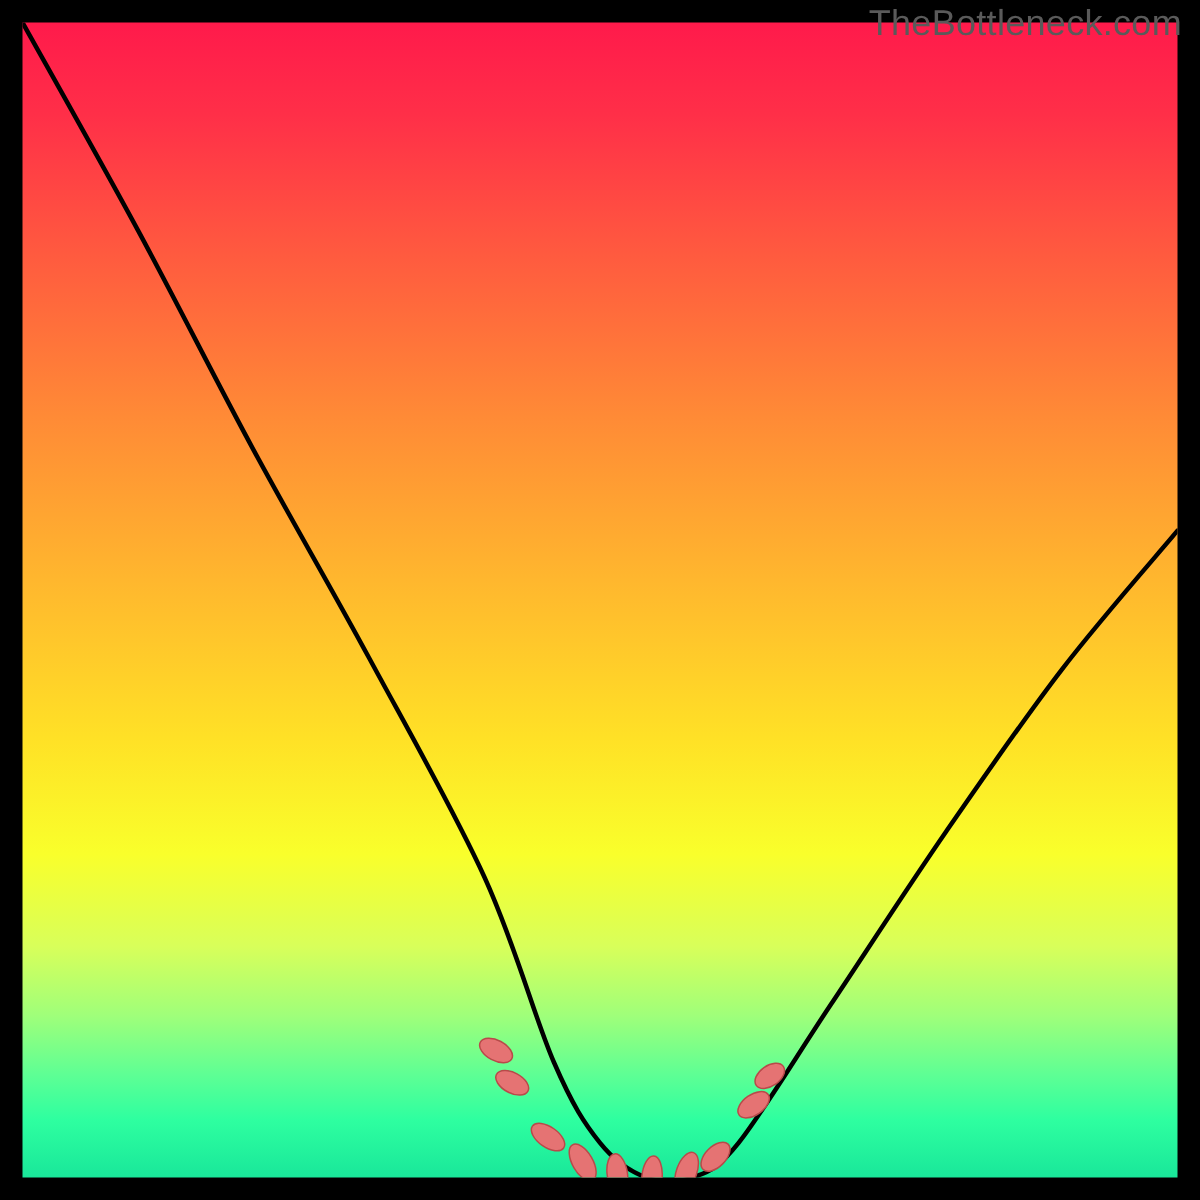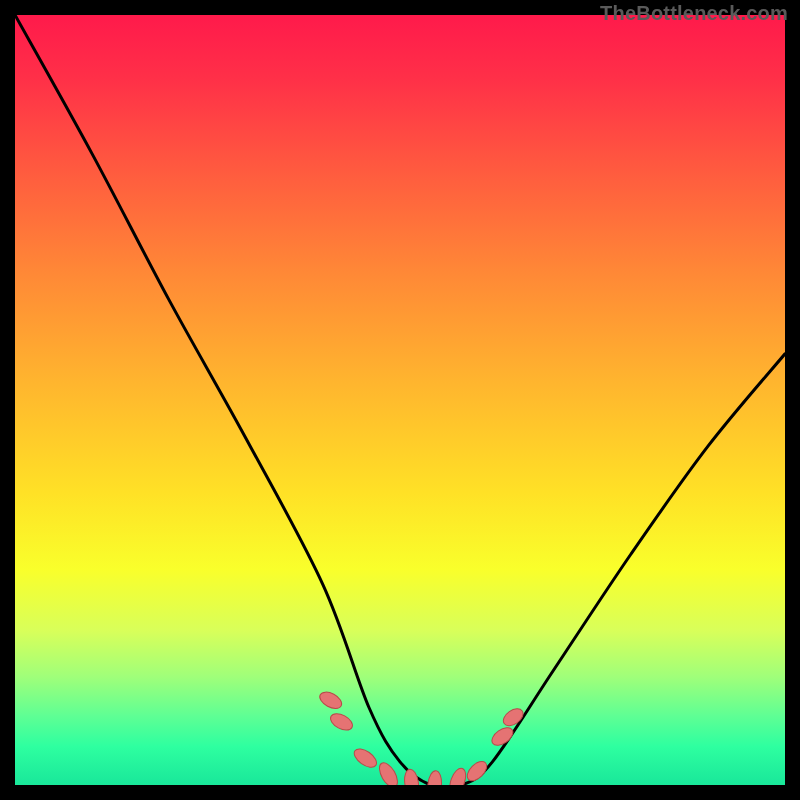--- a/index.html
+++ b/index.html
@@ -37,22 +37,22 @@
       #9fff7a 86%,
       #5fff94 91%,
       #2effa0 95%,
       #19e79a 100%);
   }
   .attrib {
     position: absolute;
     top: 2px;
     right: 12px;
     color: #5a5a5a;
-    font-size: 20px;
-    font-weight: 700;
+    font-size: 24px;
+    font-weight: 400;
     letter-spacing: 0.2px;
   }
   svg.curve {
     position: absolute;
     top: 0;
     left: 0;
   }
 </style>
 </head>
 <body>

